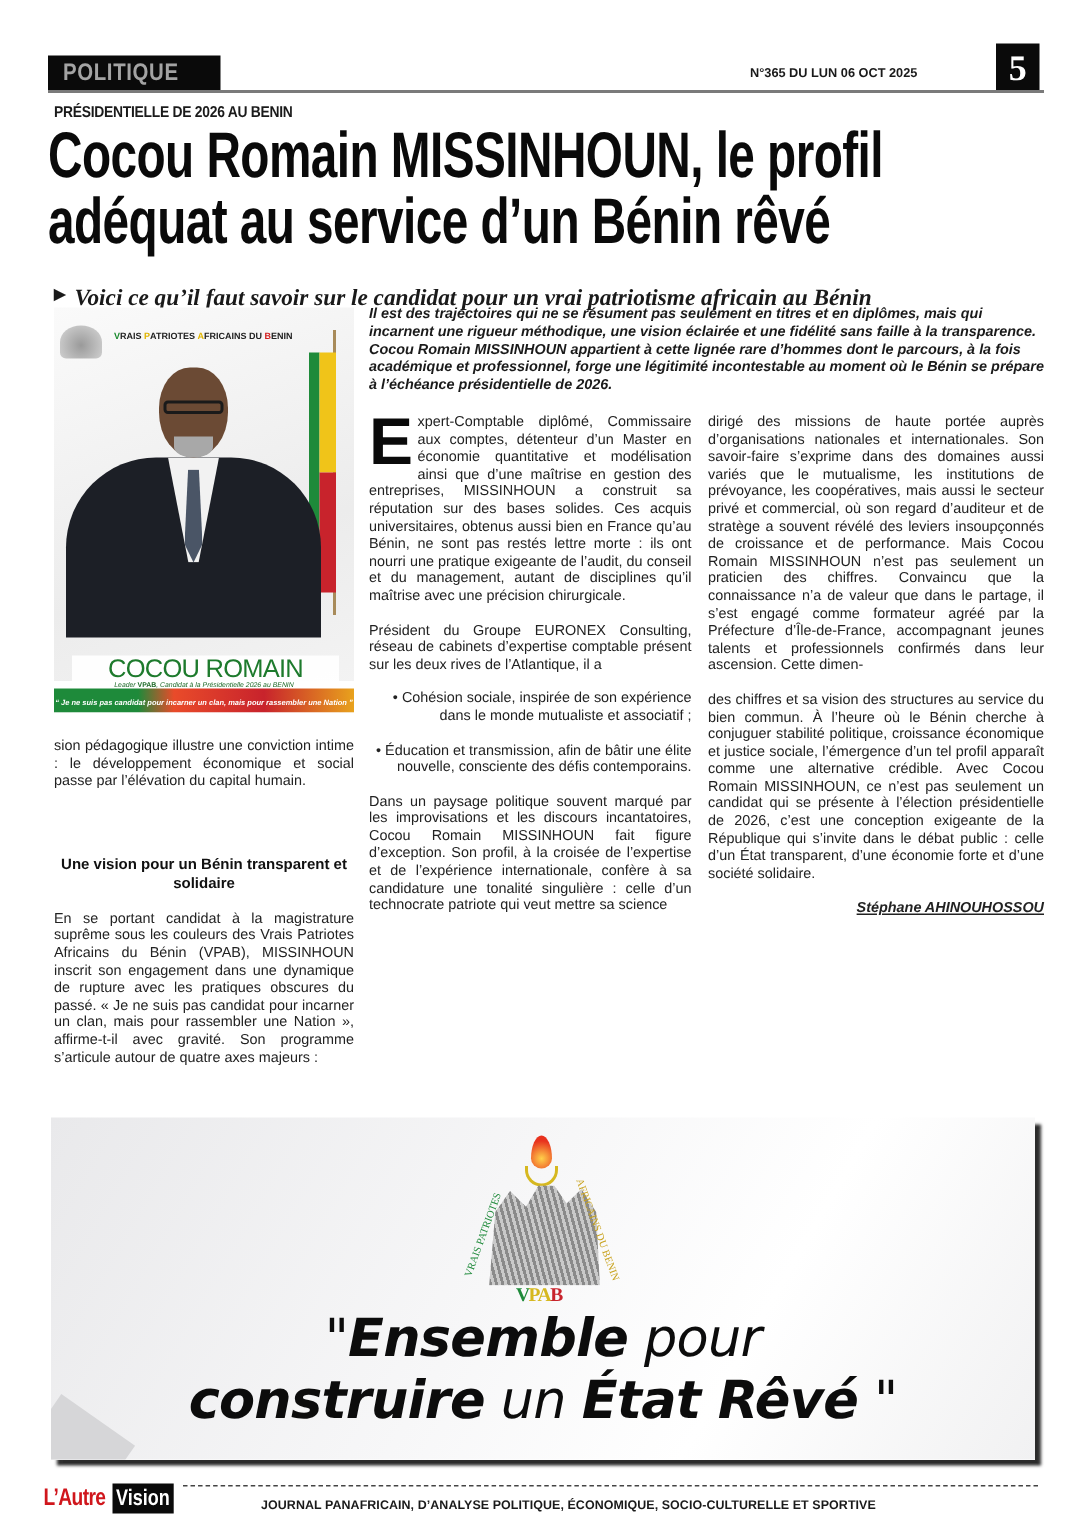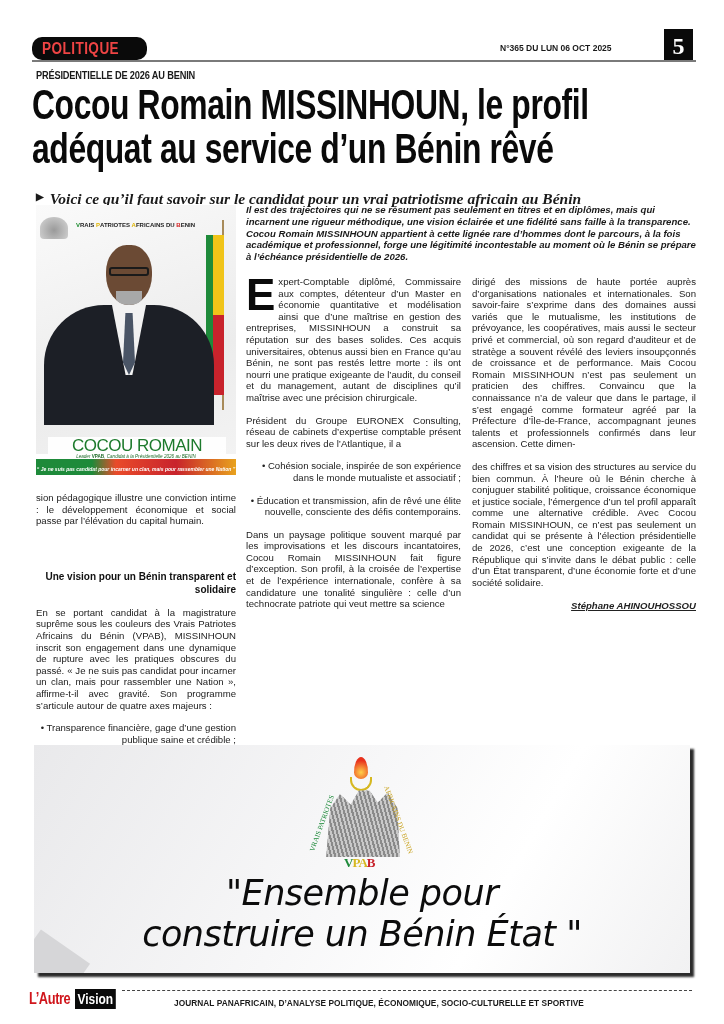--- a/index.html
+++ b/index.html
@@ -2,23 +2,23 @@
 <html><head>
 <meta charset="utf-8">
 <style>
   * { box-sizing: border-box; margin: 0; padding: 0; }
   html, body { width: 724px; height: 1024px; background: #ffffff; overflow: hidden; }
   body { position: relative; font-family: "Liberation Sans", sans-serif; color: #1a1a1a; }
 
   
   .rubric {
     position: absolute; left: 32px; top: 37px; width: 115px; height: 23px;
-    background: #0a0a0a; color: #ef4444;
+    background: #0a0a0a; color: #a3a3a3;
     font-family: "Liberation Sans", sans-serif; font-weight: 700; font-size: 16px;
-    letter-spacing: 0.5px; transform-origin: left; padding-left: 10px; line-height: 23px; border-radius: 10px;
+    letter-spacing: 0.5px; transform-origin: left; padding-left: 10px; line-height: 23px;
   }
   .rubric span { display: inline-block; transform: scaleX(0.85); transform-origin: left; }
   .issue {
     position: absolute; left: 500px; top: 43px; font-size: 8.5px; font-weight: 700;
   }
   .page-num {
     position: absolute; left: 664px; top: 29px; width: 29px; height: 33px;
     background: #0a0a0a; color: #fff; font-family: "Liberation Serif", serif;
     font-weight: 700; font-size: 24px; text-align: center; line-height: 34px;
   }
@@ -72,40 +72,40 @@
 
   
   .col { position: absolute; font-size: 9.6px; line-height: 11.6px; text-align: justify; color: #222; }
   .col p { margin-bottom: 11px; }
   .col p.left { text-align: right; }
   .intro {
     position: absolute; left: 246px; top: 204px; width: 452px;
     font-size: 9.6px; line-height: 11.8px; font-style: italic; font-weight: 700; color: #1a1a1a; text-align: left;
   }
   .dropcap { float: left; font-size: 44px; line-height: 34px; font-weight: 900; margin: 2px 3px 0 0; color: #0a0a0a; }
-  .subhead { font-weight: 700; font-size: 10px; line-height: 13px; margin-bottom: 11px; color: #111; text-align: right; margin-top: 43px; }
+  .subhead { font-weight: 700; font-size: 10px; line-height: 13px; margin-bottom: 11px; color: #111; text-align: center; margin-top: 43px; }
   .signature { text-align: right; font-weight: 700; font-style: italic; text-decoration: underline; margin-top: 12px; }
 
   
   .banner {
     position: absolute; left: 34px; top: 745px; width: 656px; height: 228px;
     background: linear-gradient(120deg, #e9e9eb 0%, #f7f7f8 45%, #ffffff 70%, #f1f1f2 100%);
     box-shadow: 4px 4px 2px #2b2b2b; overflow: hidden;
   }
   .banner .fold { position: absolute; left: -10px; bottom: -10px; width: 60px; height: 40px; background: #d6d6d8; transform: rotate(35deg); }
   .banner .emblem { position: absolute; left: 268px; top: 12px; width: 120px; height: 115px; }
   .banner .emblem .flame { position: absolute; left: 52px; top: 0; width: 14px; height: 22px; border-radius: 50% 50% 50% 50% / 70% 70% 30% 30%; background: radial-gradient(circle at 50% 70%, #ffd04a, #e8321e 70%); }
   .banner .emblem .ring { position: absolute; left: 48px; top: 20px; width: 22px; height: 14px; border: 2px solid #d6b820; border-top: none; border-radius: 0 0 12px 12px; }
   .banner .emblem .figures { position: absolute; left: 20px; top: 30px; width: 82px; height: 70px; background: repeating-linear-gradient(75deg, #8a8a8a 0 2px, #c9c9c9 2px 4px); clip-path: polygon(10% 30%, 22% 10%, 35% 25%, 45% 5%, 58% 5%, 68% 22%, 80% 8%, 92% 30%, 95% 100%, 5% 100%); }
   .banner .emblem .arc-l { position: absolute; left: 0; top: 16px; font-family: "Liberation Serif", serif; font-size: 7px; color: #1e8a3a; transform: rotate(-70deg); transform-origin: left; top: 90px; left: 10px; white-space: nowrap; }
   .banner .emblem .arc-r { position: absolute; font-family: "Liberation Serif", serif; font-size: 7px; color: #c8a21d; transform: rotate(70deg); transform-origin: left; top: 25px; left: 84px; white-space: nowrap; }
   .banner .emblem .vpab { position: absolute; left: 42px; top: 98px; font-family: "Liberation Serif", serif; font-size: 13px; font-weight: 700; letter-spacing: -1px; }
   .banner .emblem .vpab .g { color: #1e8a3a; } .banner .emblem .vpab .y { color: #d6b820; } .banner .emblem .vpab .r { color: #c8232c; }
   .banner .slogan { position: absolute; left: 0; top: 128px; width: 656px; text-align: center; font-family: "DejaVu Sans", sans-serif; font-size: 35px; line-height: 41px; color: #0c0c0c; letter-spacing: -0.5px; }
-  .banner .slogan b { font-weight: 400; font-style: italic; margin-top: 36px; }
+  .banner .slogan b { font-weight: 700; font-style: italic; margin-top: 36px; }
   .banner .slogan i { font-weight: 400; font-style: italic; }
 
   
   .footer-rule { position: absolute; left: 122px; top: 990px; width: 570px; border-top: 1px dashed #444; }
   .brand { position: absolute; left: 29px; top: 989px; height: 20px; display: flex; align-items: center; }
   .brand .l { color: #d0161c; font-weight: 700; font-size: 16px; transform: scaleX(0.8); transform-origin: left; display: inline-block; margin-right: -6px; letter-spacing: -0.5px; }
   .brand .v { background: #0a0a0a; color: #fff; font-weight: 700; font-size: 15px; padding: 0 3px; height: 20px; line-height: 20px; display: inline-block; transform: scaleX(0.8); transform-origin: left; }
   .tagline { position: absolute; left: 174px; top: 998px; font-size: 8.3px; font-weight: 700; white-space: nowrap; letter-spacing: 0.05px; }
 </style>
 </head>
@@ -155,28 +155,27 @@
   </div>
   <div class="quote">“ Je ne suis pas candidat pour incarner un clan, mais pour rassembler une Nation ”</div>
 </div>
 
 <div class="intro">Il est des trajectoires qui ne se résument pas seulement en titres et en diplômes, mais qui incarnent une rigueur méthodique, une vision éclairée et une fidélité sans faille à la transparence. Cocou Romain MISSINHOUN appartient à cette lignée rare d’hommes dont le parcours, à la fois académique et professionnel, forge une légitimité incontestable au moment où le Bénin se prépare à l’échéance présidentielle de 2026.</div>
 
 <div class="col" style="left:36px; top:492px; width:200px;">
   <p>sion pédagogique illustre une conviction intime : le développement économique et social passe par l’élévation du capital humain.</p>
   <div class="subhead">Une vision pour un Bénin transparent et solidaire</div>
   <p>En se portant candidat à la magistrature suprême sous les couleurs des Vrais Patriotes Africains du Bénin (VPAB), MISSINHOUN inscrit son engagement dans une dynamique de rupture avec les pratiques obscures du passé. « Je ne suis pas candidat pour incarner un clan, mais pour rassembler une Nation », affirme-t-il avec gravité. Son programme s’articule autour de quatre axes majeurs :</p>
-  <p class="left">• Transparence financière, gage d’une gestion publique saine et crédible ;</p>
 </div>
 
 <div class="col" style="left:246px; top:276px; width:215px;">
   <p><span class="dropcap">E</span><span>xpert-Comptable diplômé, Commissaire aux comptes, détenteur d’un Master en économie quantitative et modélisation ainsi que d’une maîtrise en gestion des entreprises, MISSINHOUN a construit sa réputation sur des bases solides. Ces acquis universitaires, obtenus aussi bien en France qu’au Bénin, ne sont pas restés lettre morte : ils ont nourri une pratique exigeante de l’audit, du conseil et du management, autant de disciplines qu’il maîtrise avec une précision chirurgicale.</span></p>
   <p>Président du Groupe EURONEX Consulting, réseau de cabinets d’expertise comptable présent sur les deux rives de l’Atlantique, il a</p>
   <p class="left">• Cohésion sociale, inspirée de son expérience dans le monde mutualiste et associatif ;</p>
-  <p class="left">• Éducation et transmission, afin de rêvé une élite nouvelle, consciente des défis contemporains.</p>
+  <p class="left">• Éducation et transmission, afin de bâtir une élite nouvelle, consciente des défis contemporains.</p>
   <p>Dans un paysage politique souvent marqué par les improvisations et les discours incantatoires, Cocou Romain MISSINHOUN fait figure d’exception. Son profil, à la croisée de l’expertise et de l’expérience internationale, confère à sa candidature une tonalité singulière : celle d’un technocrate patriote qui veut mettre sa science</p>
 </div>
 
 <div class="col" style="left:472px; top:276px; width:224px;">
   <p>dirigé des missions de haute portée auprès d’organisations nationales et internationales. Son savoir-faire s’exprime dans des domaines aussi variés que le mutualisme, les institutions de prévoyance, les coopératives, mais aussi le secteur privé et commercial, où son regard d’auditeur et de stratège a souvent révélé des leviers insoupçonnés de croissance et de performance. Mais Cocou Romain MISSINHOUN n’est pas seulement un praticien des chiffres. Convaincu que la connaissance n’a de valeur que dans le partage, il s’est engagé comme formateur agréé par la Préfecture d’Île-de-France, accompagnant jeunes talents et professionnels confirmés dans leur ascension. Cette dimen-</p>
   <p style="margin-bottom:0;">des chiffres et sa vision des structures au service du bien commun. À l’heure où le Bénin cherche à conjuguer stabilité politique, croissance économique et justice sociale, l’émergence d’un tel profil apparaît comme une alternative crédible. Avec Cocou Romain MISSINHOUN, ce n’est pas seulement un candidat qui se présente à l’élection présidentielle de 2026, c’est une conception exigeante de la République qui s’invite dans le débat public : celle d’un État transparent, d’une économie forte et d’une société solidaire.</p>
   <div class="signature">Stéphane AHINOUHOSSOU</div>
 </div>
 
 <div class="banner">
@@ -184,21 +183,21 @@
   <div class="emblem">
     <div class="flame"></div>
     <div class="ring"></div>
     <div class="figures"></div>
     <div class="arc-l">VRAIS PATRIOTES</div>
     <div class="arc-r">AFRICAINS DU BENIN</div>
     <div class="vpab"><span class="g">V</span><span class="y">P</span><span class="y">A</span><span class="r">B</span></div>
   </div>
   <div class="slogan">
     <div><i>"</i><b>Ensemble</b><i> pour</i></div>
-    <div><b>construire</b><i> un </i><b>Bénin État</b><i> "</i></div>
+    <div><b>construire</b><i> un </i><b>État Rêvé</b><i> "</i></div>
   </div>
 </div>
 
 <div class="brand">
   <span class="l">L’Autre</span>
     <span class="v">Vision</span>
 </div>
 <div class="footer-rule"></div>
 <div class="tagline">JOURNAL PANAFRICAIN, D’ANALYSE POLITIQUE, ÉCONOMIQUE, SOCIO-CULTURELLE ET SPORTIVE</div>
 

